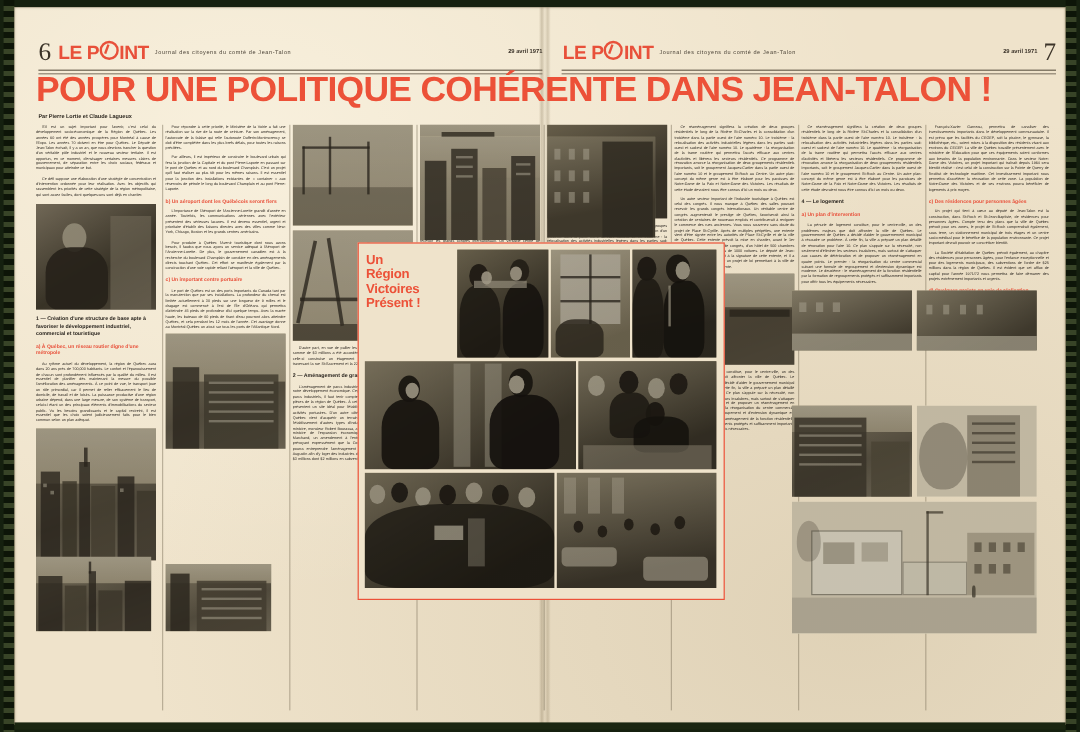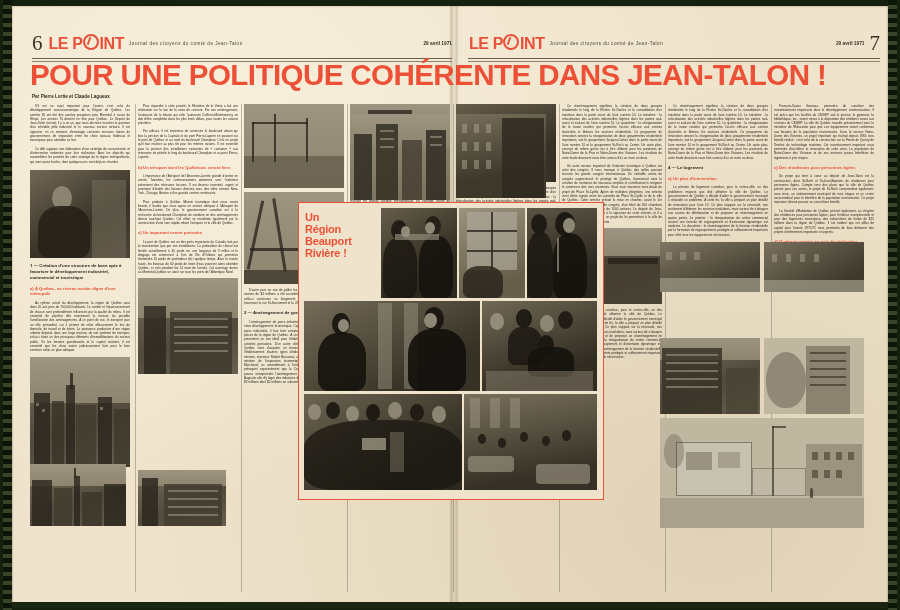--- a/index.html
+++ b/index.html
@@ -334,22 +334,22 @@
         <div class="win" style="left:30px;top:46px;width:5px;height:9px"></div>
         <div class="bld" style="left:46px;top:4px;width:42px;height:80px;background:rgba(64,57,45,.85)"></div>
       </div>
 
       <div class="montage" style="left:278px;top:188px;width:300px;height:292px">
         <div class="mgrid">
 
           <div class="mtitle" style="left:4px;top:6px;width:74px">
             <div>Un</div>
             <div>Région</div>
-            <div>Beauport</div>
-            <div>Rivière !</div>
+            <div>Victoires</div>
+            <div>Présent !</div>
           </div>
 
           <div class="mcell ph dk" style="left:80px;top:3px;width:76px;height:90px;margin:0">
             <div class="bld" style="left:0;top:0;right:0;bottom:0;background:linear-gradient(150deg,#8c8268,#3f392c 70%)"></div>
             <div class="head" style="left:10px;top:12px;width:16px;height:20px;background:rgba(42,36,27,.95)"></div>
             <div class="face" style="left:20px;top:18px;width:9px;height:11px"></div>
             <div class="figure" style="left:2px;top:30px;width:34px;height:60px"></div>
             <div class="head" style="left:44px;top:8px;width:16px;height:20px;background:rgba(48,42,32,.95)"></div>
             <div class="face" style="left:44px;top:14px;width:10px;height:12px"></div>
             <div class="figure" style="left:38px;top:28px;width:34px;height:62px;background:rgba(30,26,20,.9)"></div>

